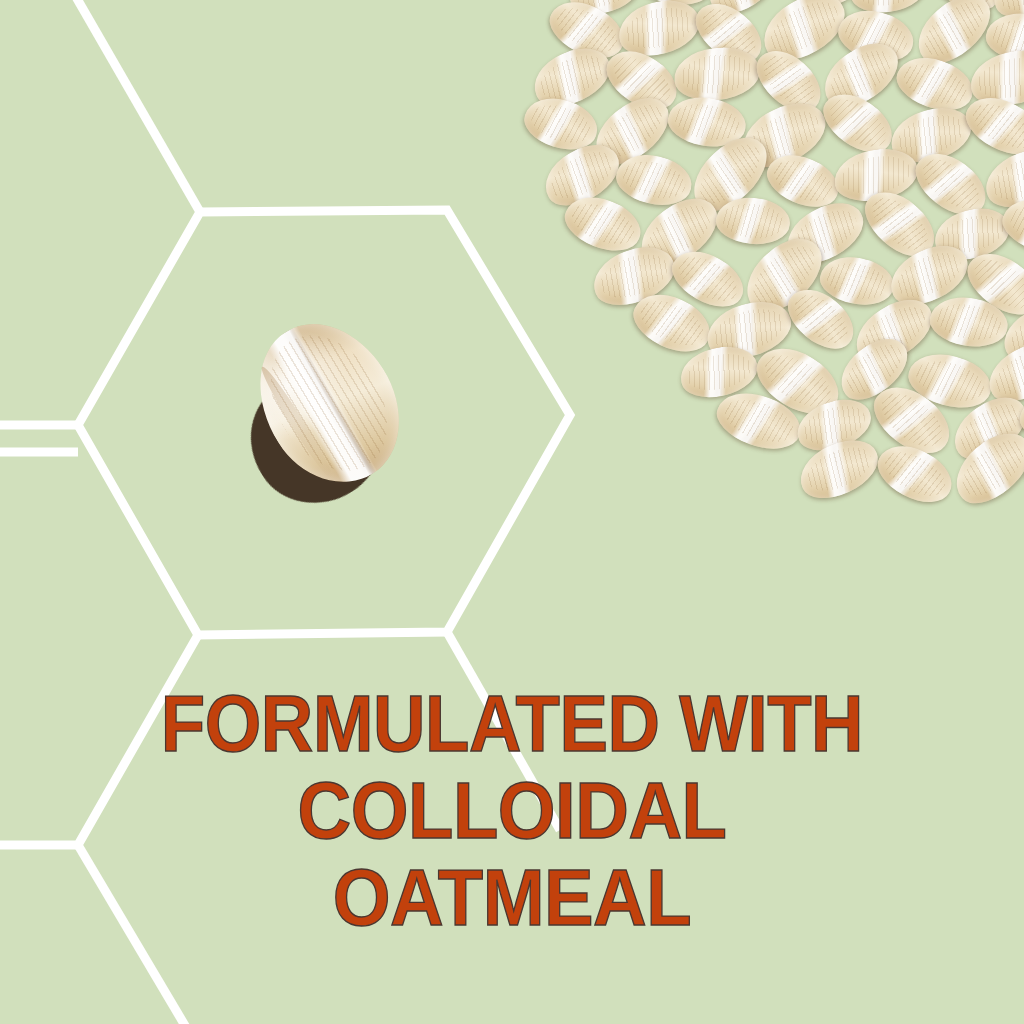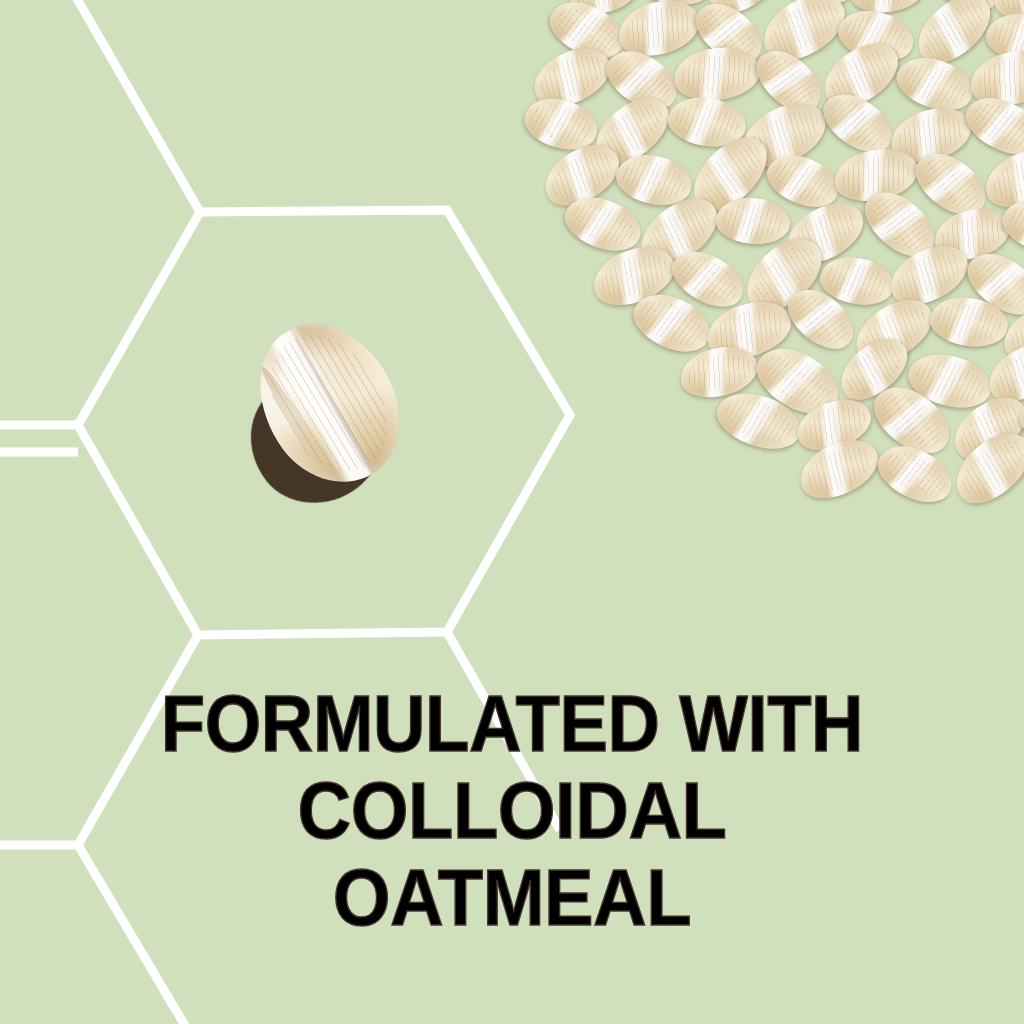--- a/index.html
+++ b/index.html
@@ -102,21 +102,21 @@
     content:"";position:absolute;left:16%;top:10%;width:10%;height:80%;
     border-radius:50%;
     background:linear-gradient(180deg,rgba(160,118,64,.45),rgba(160,118,64,0));
     opacity:.7;
   }
 
   
   #headline{
     position:absolute;left:0;right:0;top:686px;
     text-align:center;
-    color:#000000;
+    color:#c2410c;
     font-weight:bold;
     line-height:0.96;
     letter-spacing:-0.5px;
     -webkit-text-stroke:1.4px #4a3731;
   }
   #headline .line{display:block;white-space:nowrap;}
   #headline .l1{font-size:79px;transform:scaleX(0.92);}
   #headline .l2{font-size:79px;transform:scaleX(0.94);margin-top:11px;}
   #headline .l3{font-size:79px;transform:scaleX(0.94);margin-top:11px;}
 </style>

